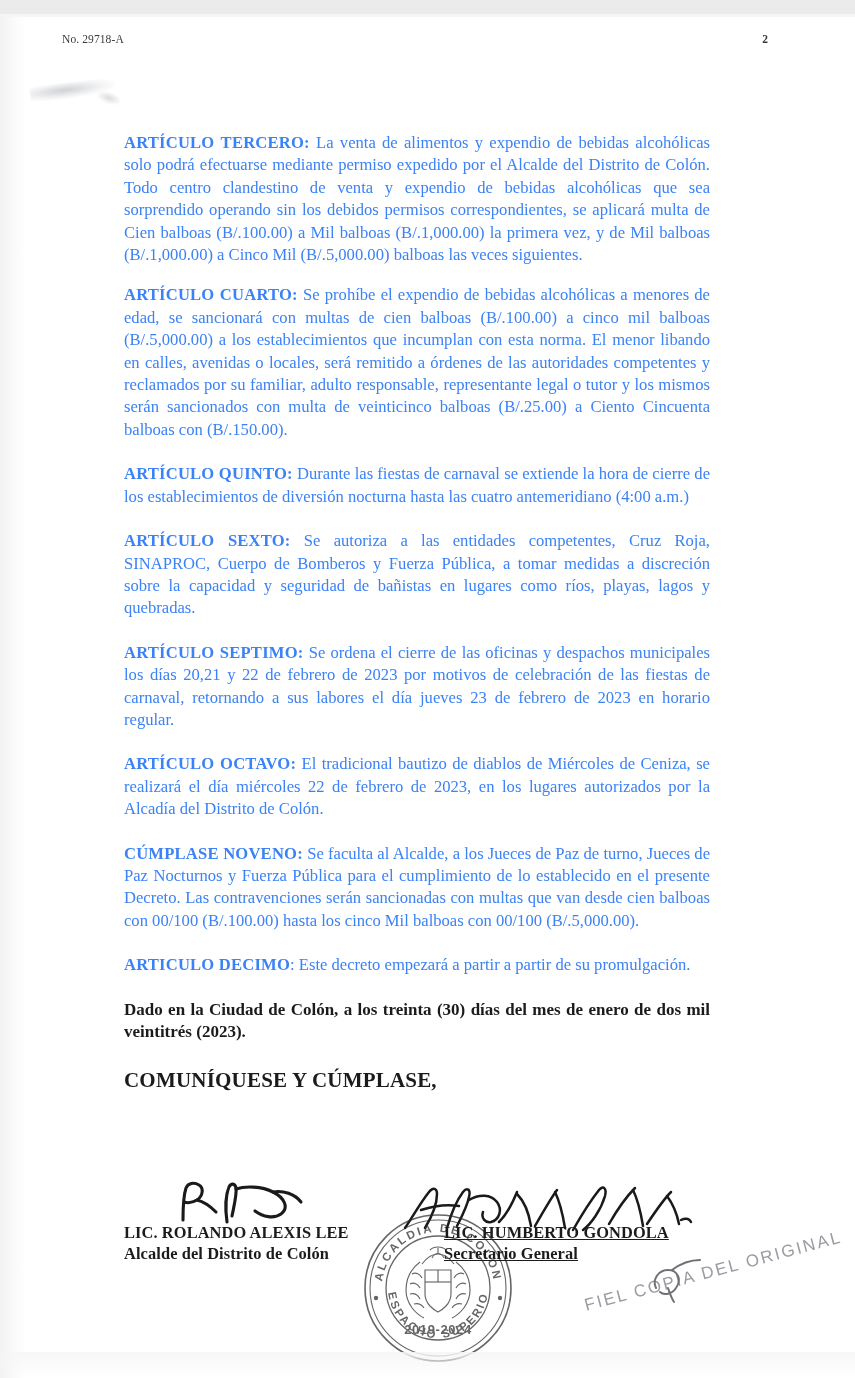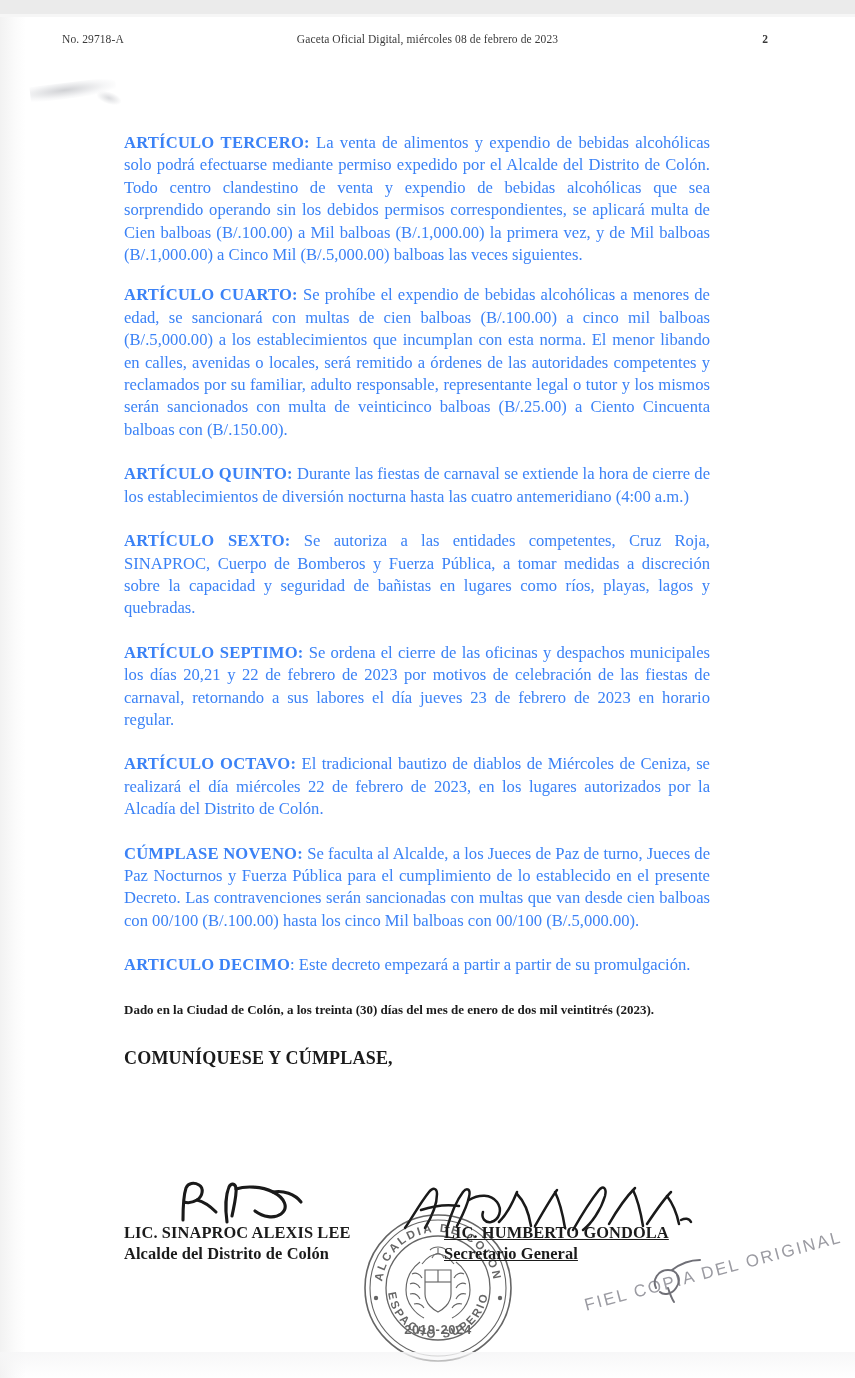--- a/index.html
+++ b/index.html
@@ -116,28 +116,28 @@
   p.gap-lg { margin-bottom: 22px; }
 
   .fundamento {
     margin: 0 0 20px 0;
     font-size: 16.6px;
     line-height: 22.4px;
     text-align: left;
   }
   .dado {
     margin: 0 0 26px 0;
-    font-size: 13px;
+    font-size: 17px;
     line-height: 22.4px;
     font-weight: bold;
     text-align: justify;
   }
   .comuniquese {
     margin: 0;
-    font-size: 18px;
+    font-size: 21px;
     line-height: 22px;
     font-weight: bold;
     letter-spacing: 0.2px;
   }
 
   
   .sig-block {
     position: absolute;
     left: 124px;
     top: 1222px;
@@ -202,21 +202,20 @@
 <div id="page">
 
   <div class="scan-top-strip"></div>
   <div class="scan-top-strip2"></div>
   <div class="scan-left-shade"></div>
   <div class="scan-smudge"></div>
   <div class="scan-smudge2"></div>
 
   <div class="header">
     <span class="h-left">No. 29718-A</span>
-    <span class="h-center">Gaceta Oficial Digital, miércoles 08 de febrero de 2023</span>
     <span class="h-right">2</span>
   </div>
 
   <div class="body-col">
 
     <p class="art"><span class="lbl">ARTÍCULO TERCERO:</span><span> La venta de alimentos y expendio de bebidas alcohólicas solo podrá efectuarse mediante permiso expedido por el Alcalde del Distrito de Colón. Todo centro clandestino de venta y expendio de bebidas alcohólicas que sea sorprendido operando sin los debidos permisos correspondientes, se aplicará multa de Cien balboas (B/.100.00) a Mil balboas (B/.1,000.00) la primera vez, y de Mil balboas (B/.1,000.00) a Cinco Mil (B/.5,000.00) balboas las veces siguientes.</span></p>
 
     <p class="art gap-lg"><span class="lbl">ARTÍCULO CUARTO:</span><span> Se prohíbe el expendio de bebidas alcohólicas a menores de edad, se sancionará con multas de cien balboas (B/.100.00) a cinco mil balboas (B/.5,000.00) a los establecimientos que incumplan con esta norma. El menor libando en calles, avenidas o locales, será remitido a órdenes de las autoridades competentes y reclamados por su familiar, adulto responsable, representante legal o tutor y los mismos serán sancionados con multa de veinticinco balboas (B/.25.00) a Ciento Cincuenta balboas con (B/.150.00).</span></p>
 
     <p class="art gap-lg"><span class="lbl">ARTÍCULO QUINTO:</span><span> Durante las fiestas de carnaval se extiende la hora de cierre de los establecimientos de diversión nocturna hasta las cuatro antemeridiano (4:00 a.m.)</span></p>
@@ -311,21 +310,21 @@
     <g fill="none" stroke="#6f6f76" stroke-width="2" stroke-linecap="round">
       <path d="M8,30 C4,22 10,12 20,12 C30,12 34,22 28,30 C24,36 16,38 12,34"></path>
       <path d="M24,12 C32,6 42,2 52,2"></path>
       <path d="M20,30 C22,36 24,41 26,44"></path>
     </g>
   </svg>
 
   <div class="scan-bottom-haze"></div>
 <div class="sig-block">
       <div class="sig-col sig-left">
-        <div>LIC. SINAPROC ALEXIS LEE</div>
+        <div>LIC. ROLANDO ALEXIS LEE</div>
         <div>Alcalde del Distrito de Colón</div>
       </div>
       <div class="sig-col sig-right">
         <div>LIC. HUMBERTO GONDOLA</div>
         <div>Secretario General</div>
       </div>
     </div>
   </div>
 
 </body></html>

